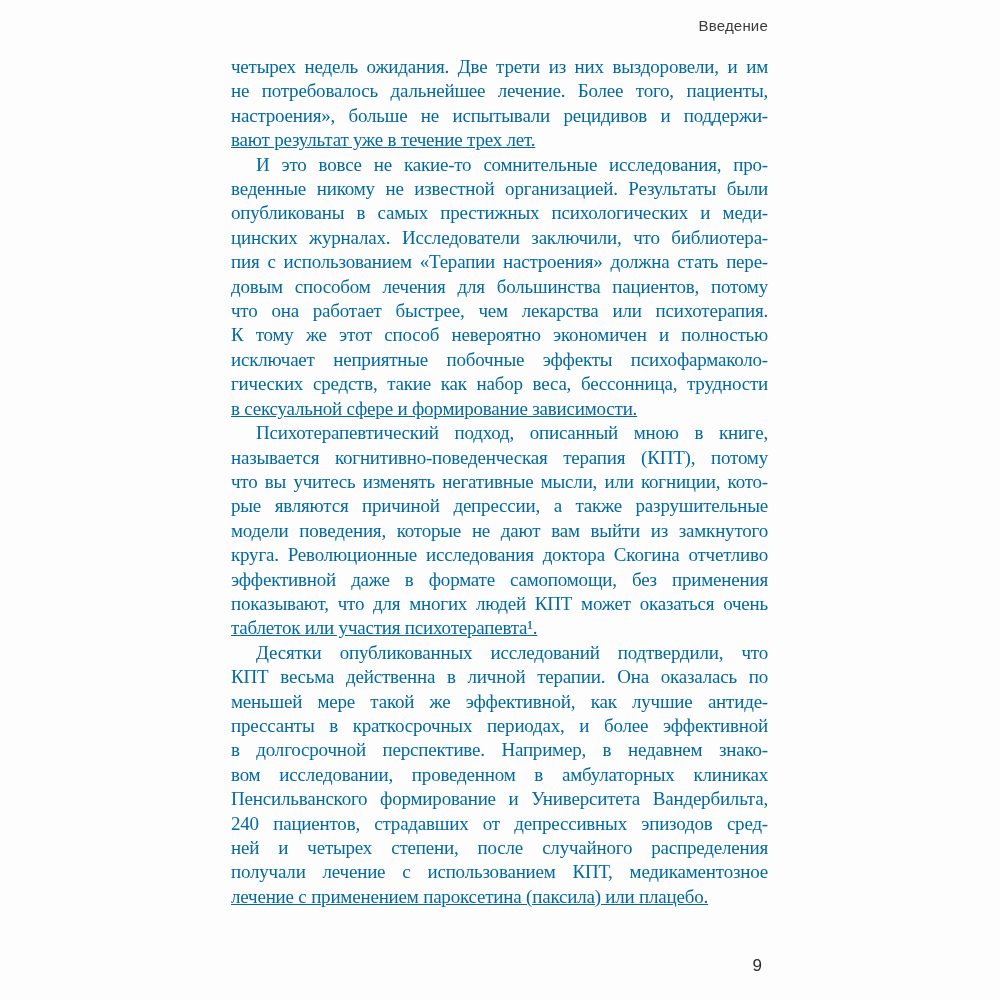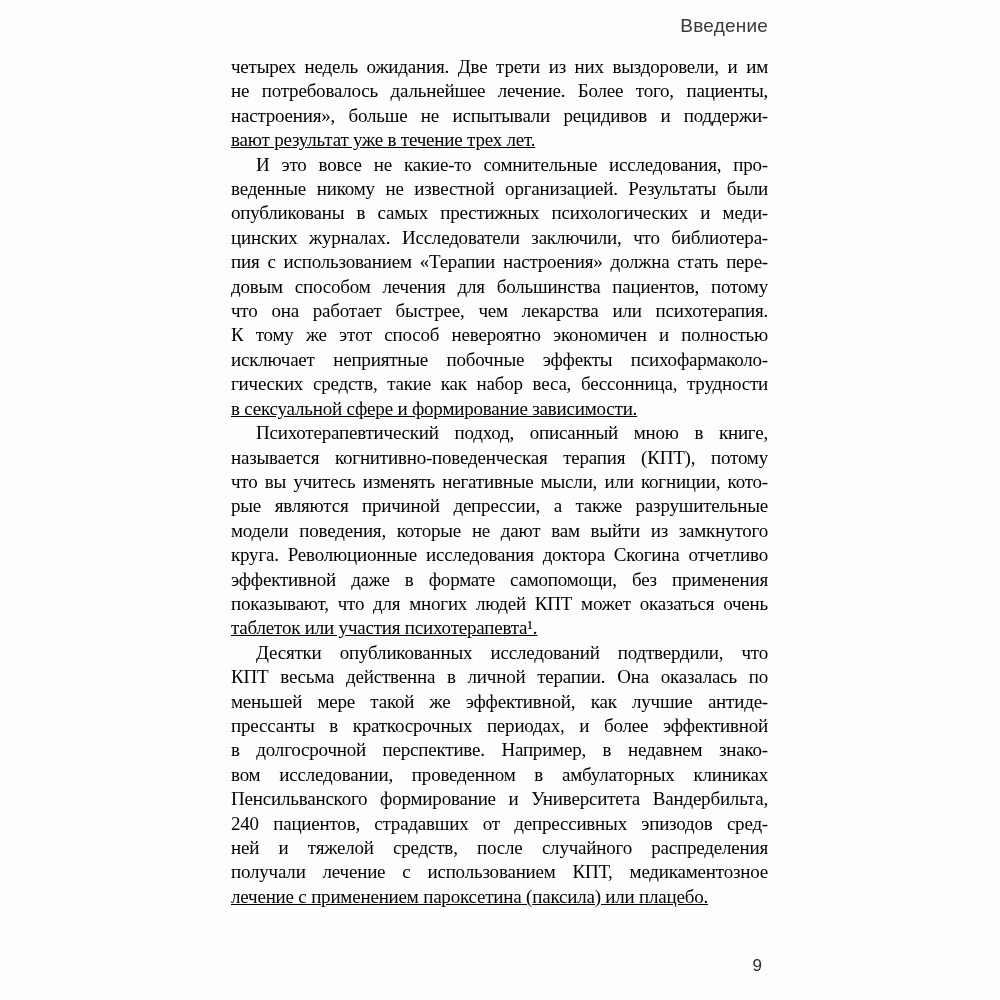--- a/index.html
+++ b/index.html
@@ -17,31 +17,31 @@
     inset: 0;
     background: #fdfdfd;
   }
   .running-head {
     position: absolute;
     top: 17px;
     left: 231px;
     width: 537px;
     text-align: right;
     font-family: "Liberation Sans", "DejaVu Sans", sans-serif;
-    font-size: 19px;
+    font-size: 15px;
     line-height: 17px;
     color: #3a3a3a;
     letter-spacing: 0.2px;
   }
   .body-text {
     position: absolute;
     top: 55px;
     left: 231px;
     width: 537px;
-    color: #000000;
+    color: #0369a1;
   }
   .line {
     font-size: 19px;
     line-height: 24.4px;
     letter-spacing: -0.2px;
     text-align: justify;
     text-align-last: justify;
     white-space: normal;
   }
   .line.para-end {
@@ -96,19 +96,19 @@
       <div class="line">показывают, что для многих людей КПТ может оказаться очень</div>
       <div class="line para-end">таблеток или участия психотерапевта¹.</div>
       <div class="line indent">Десятки опубликованных исследований подтвердили, что</div>
       <div class="line">КПТ весьма действенна в личной терапии. Она оказалась по</div>
       <div class="line">меньшей мере такой же эффективной, как лучшие антиде-</div>
       <div class="line">прессанты в краткосрочных периодах, и более эффективной</div>
       <div class="line">в долгосрочной перспективе. Например, в недавнем знако-</div>
       <div class="line">вом исследовании, проведенном в амбулаторных клиниках</div>
       <div class="line">Пенсильванского формирование и Университета Вандербильта,</div>
       <div class="line">240 пациентов, страдавших от депрессивных эпизодов сред-</div>
-      <div class="line">ней и тяжелой средств, после случайного распределения</div>
+      <div class="line">ней и четырех степени, после случайного распределения</div>
       <div class="line">получали лечение с использованием КПТ, медикаментозное</div>
       <div class="line para-end">лечение с применением пароксетина (паксила) или плацебо.</div>
     </div>
 
   <div class="folio">9</div>
 </div>
 
 </body></html>

